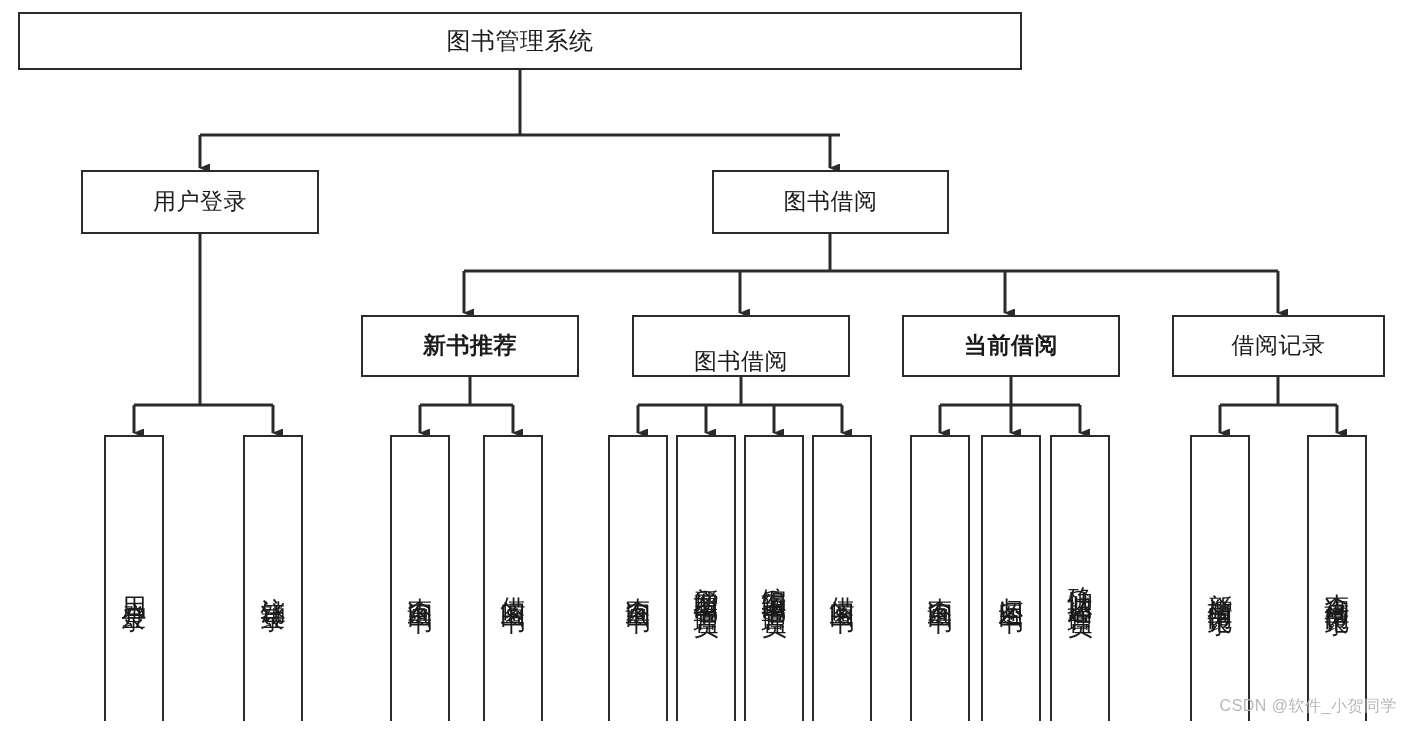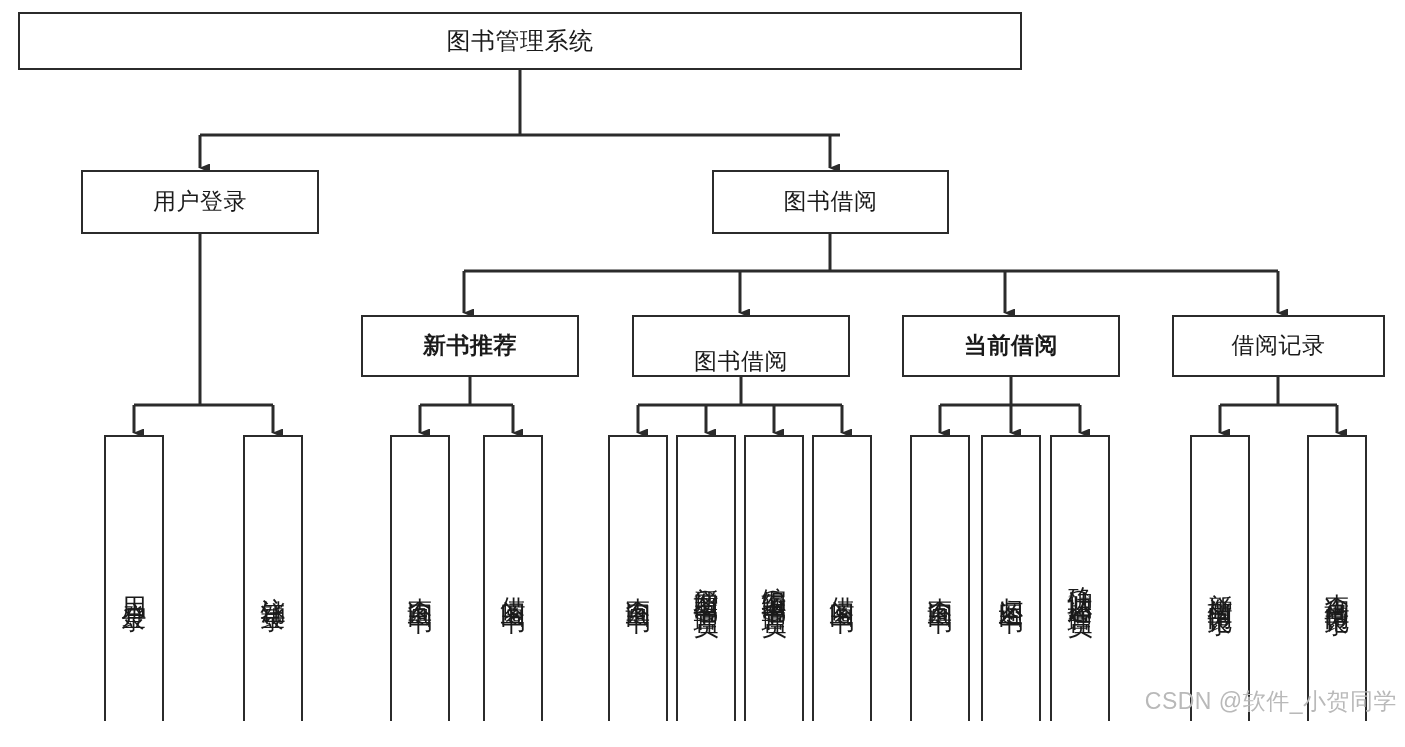--- a/index.html
+++ b/index.html
@@ -58,21 +58,21 @@
     text-orientation: upright;
     font-size: 25px;
     letter-spacing: 4px;
     line-height: 1;
     white-space: pre;
   }
   #watermark {
     position: absolute;
     right: 8px;
     bottom: 4px;
-    font-size: 23px;
+    font-size: 16px;
     color: #b9b9b9;
     letter-spacing: 0.5px;
     user-select: none;
   }
 </style>
 </head>
 <body>
 
 <div id="canvas">
 

